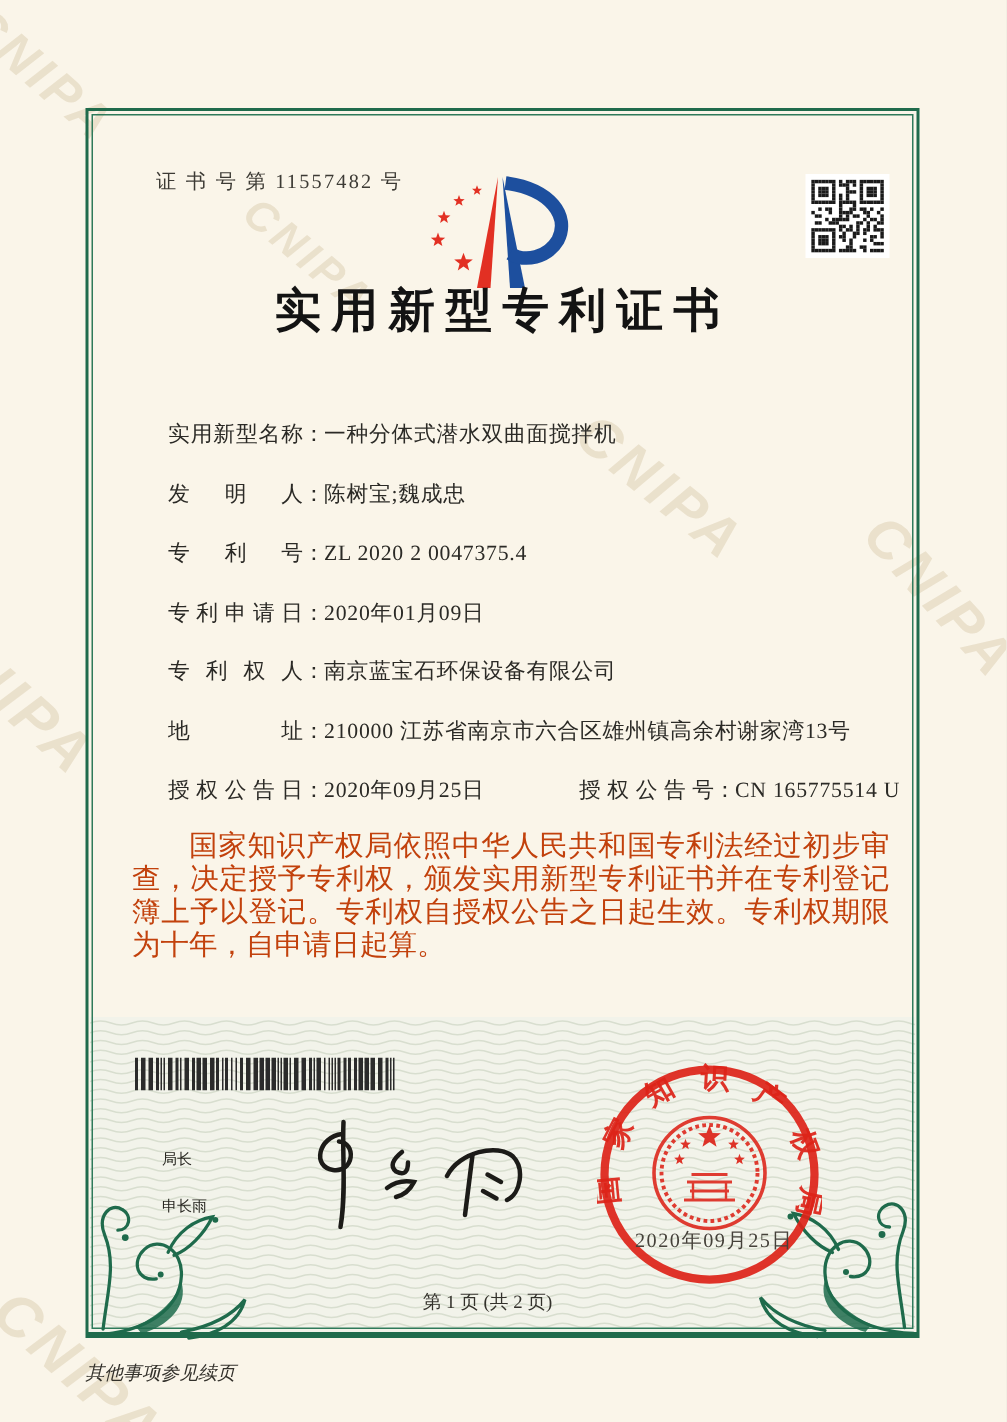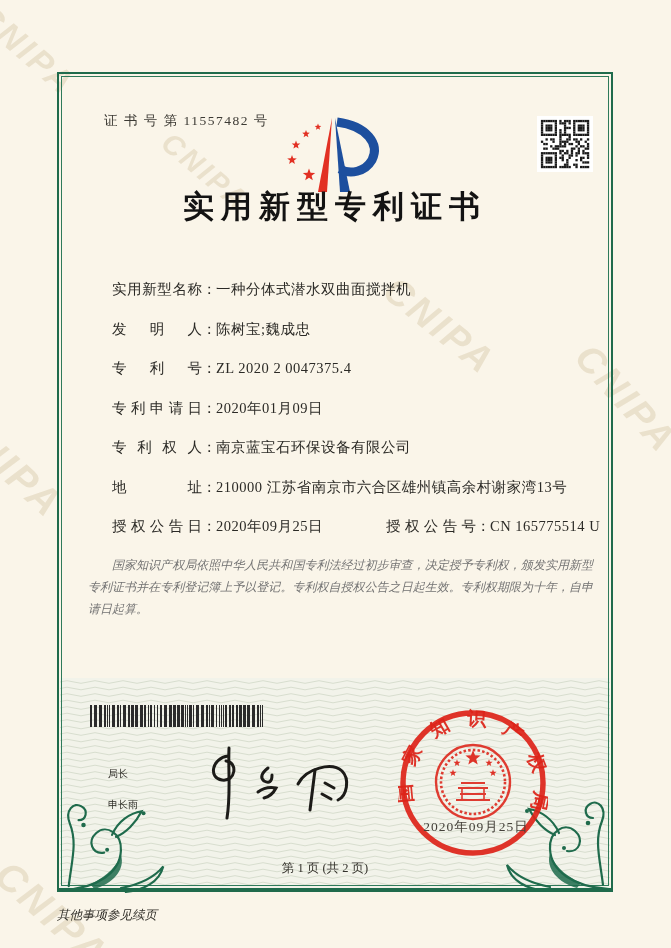--- a/index.html
+++ b/index.html
@@ -33,22 +33,22 @@
            font-size:31px; font-weight:bold; letter-spacing:7px; color:#131313; }
 
   .fields { left:88px; top:280px; width:505px; font-size:14.5px; }
   .f-row { height:22px; margin-bottom:17.5px; white-space:nowrap; }
   .f-label { display:inline-block; width:90px; text-align:justify; text-align-last:justify;
              vertical-align:top;margin-left:24px; }
   .f-colon { display:inline-block; width:14px; }
   .f-value { letter-spacing:.5px; }
   .gv { display:inline-block; width:146px; }
 
-  .paras { left:88px; top:554px; width:505px; font-size:12px; line-height:22px;
-           font-style:italic; color:#737373; text-align:justify; }
+  .paras { left:88px; top:554px; width:505px; font-size:19px; line-height:22px;
+           color:#c2410c; text-align:justify; }
   .paras p { text-indent:2em; }
 
   .barcode { left:90px; top:705px; width:176px; height:22px; }
   .barcode rect { fill:#2b2b2b; }
 
   .signer { left:108px; top:758px; font-size:10px; line-height:31px; color:#26251f; }
   .sig { left:198px; top:740px; }
   .sig path { fill:none; stroke:#1c1b18; stroke-width:3; stroke-linecap:round; }
 
   .seal { left:398px; top:708px; z-index:5; }

